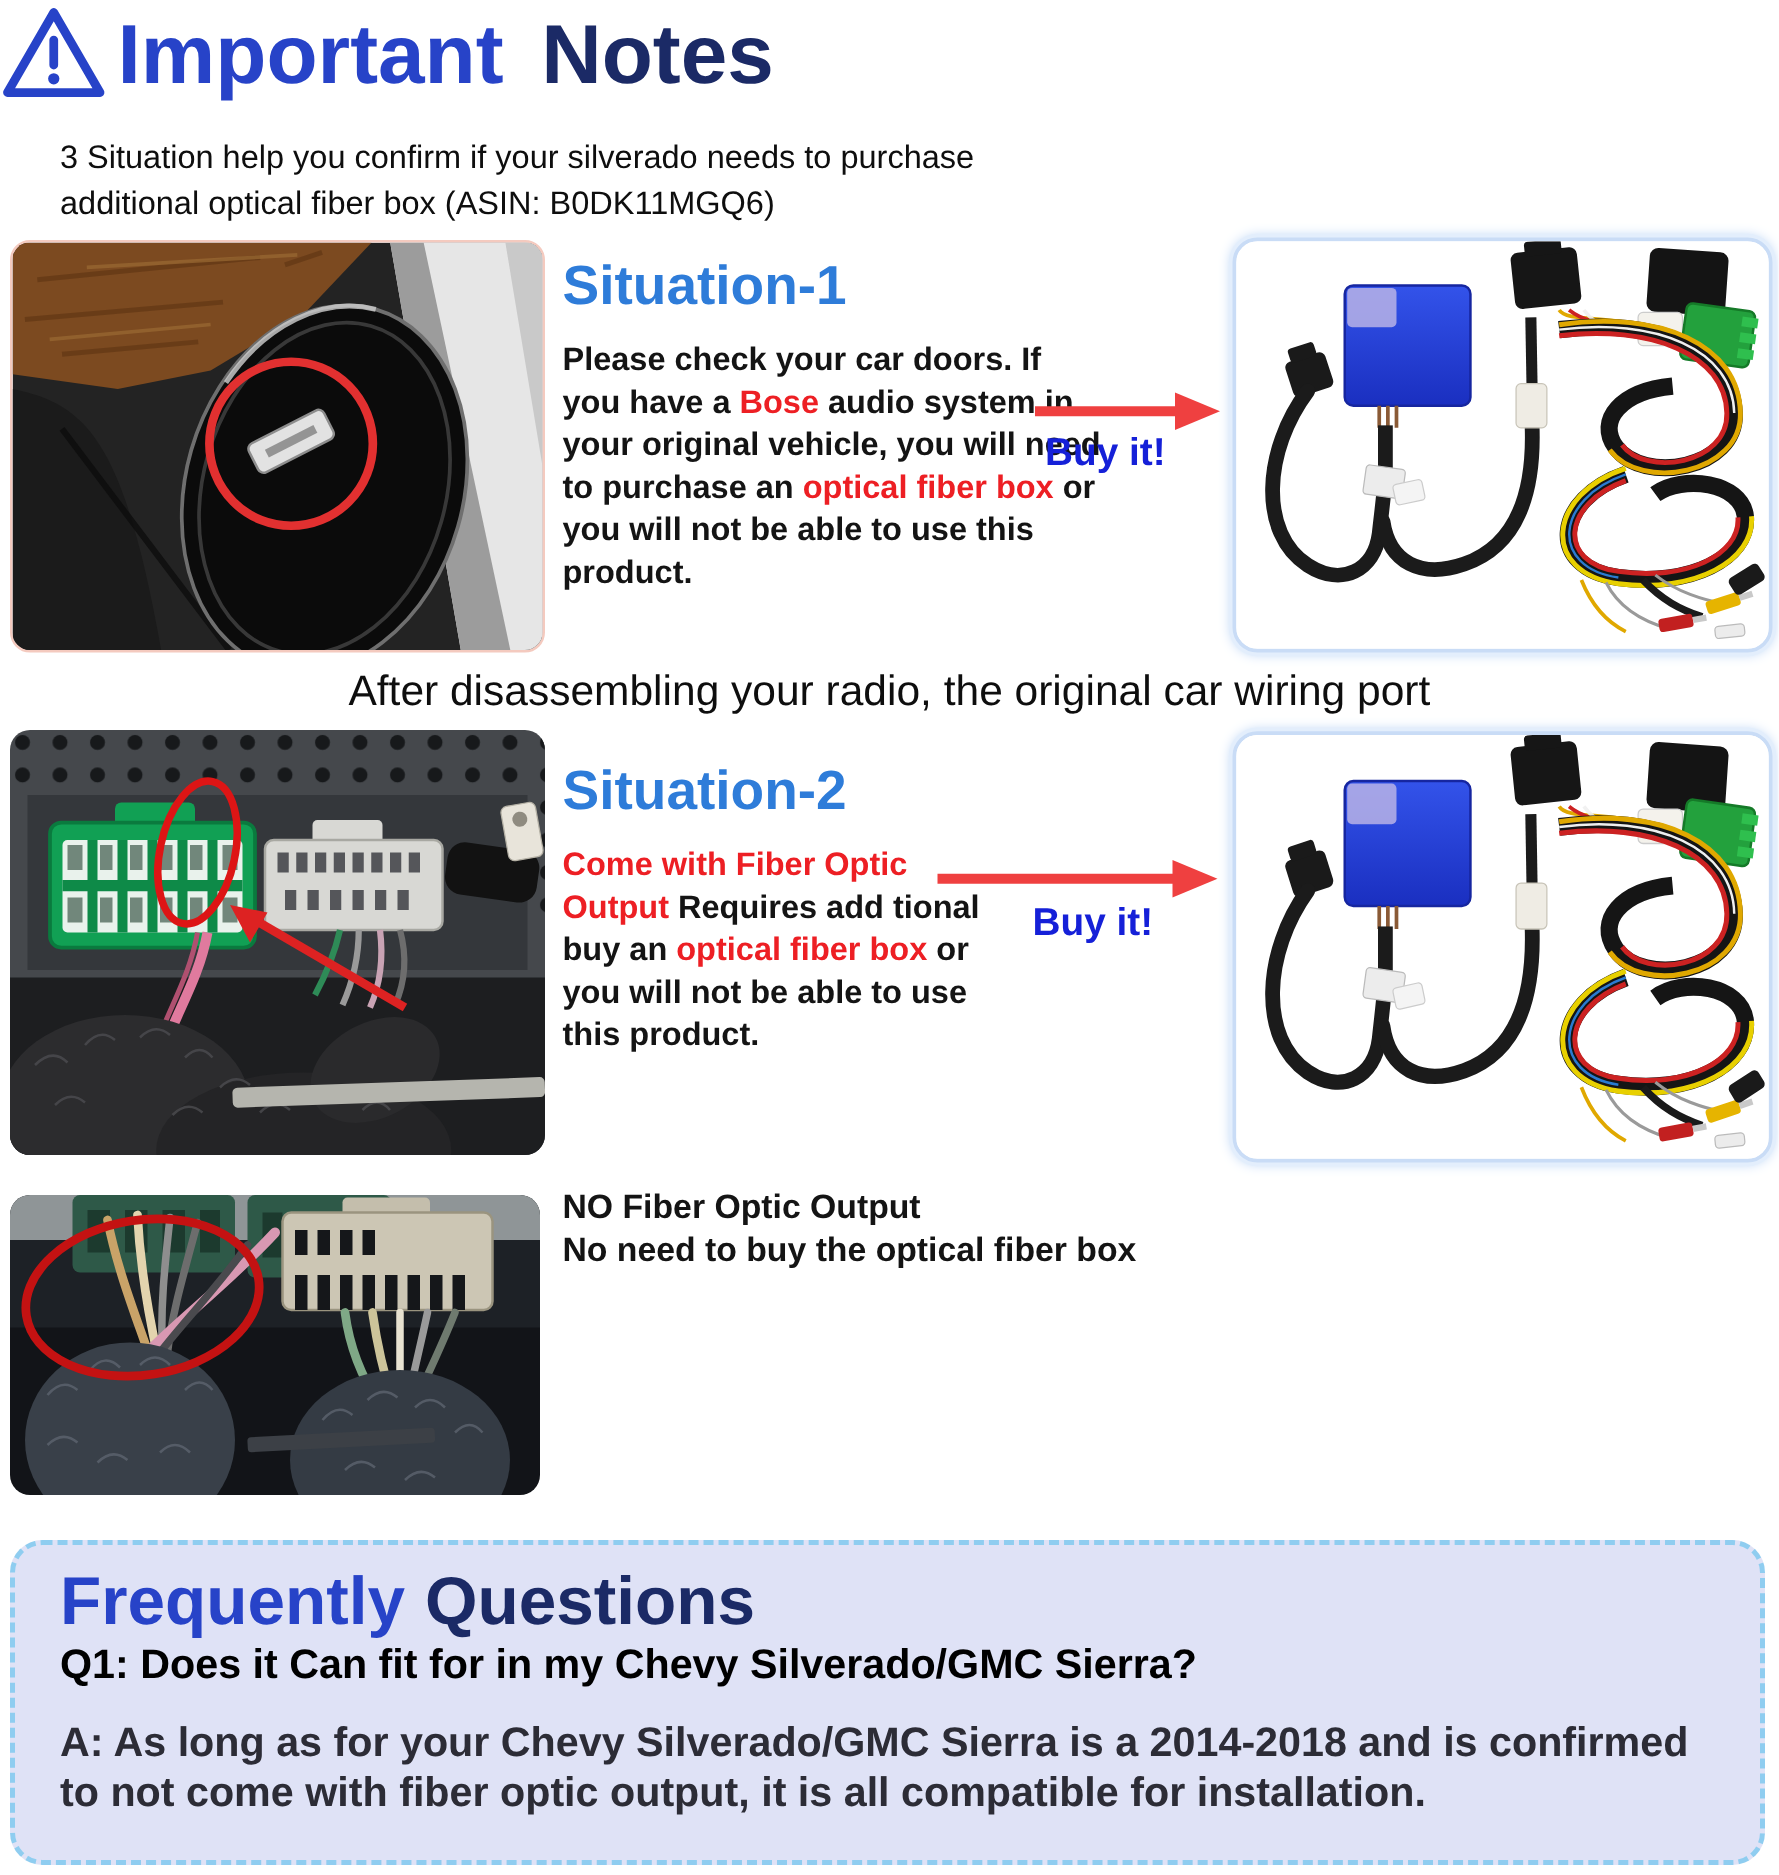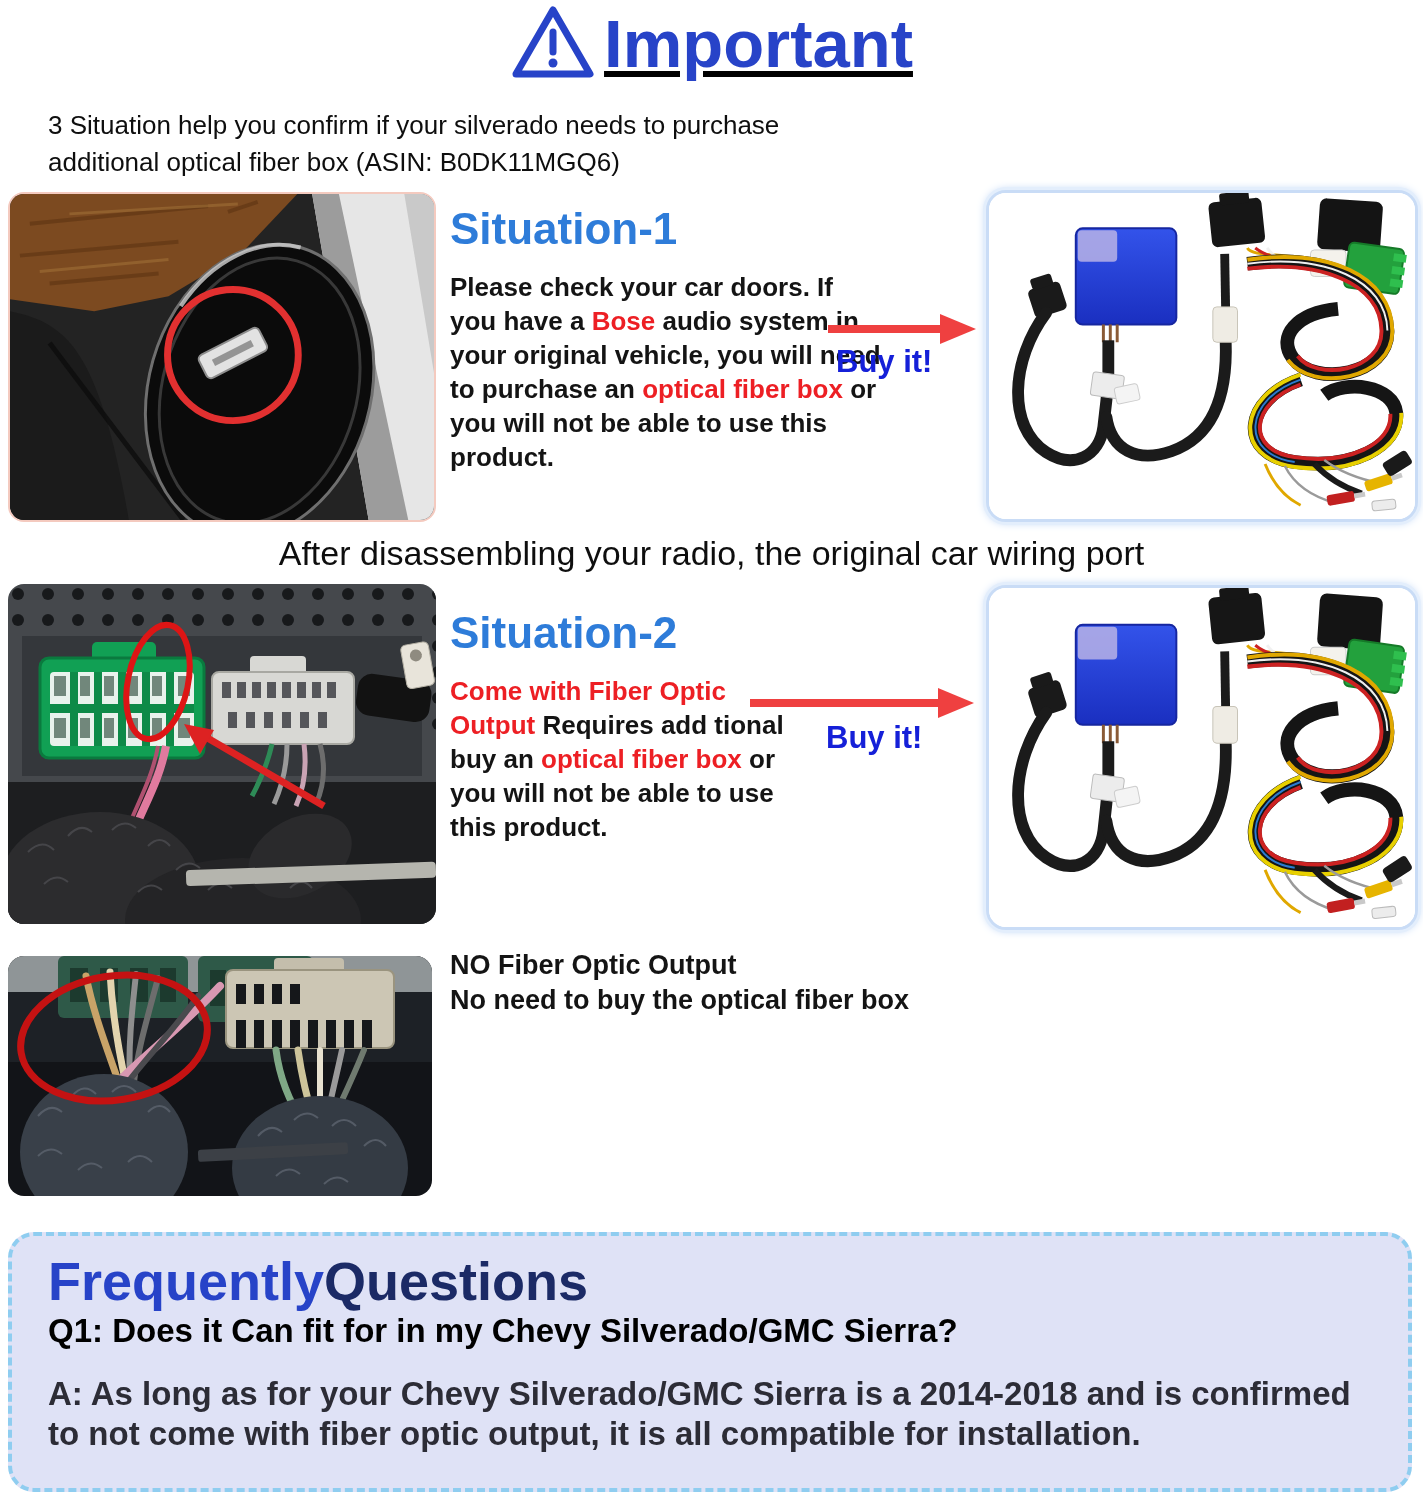--- a/index.html
+++ b/index.html
@@ -1,20 +1,20 @@
 <!DOCTYPE html>
 <html style="--royal-blue: #2743c8; --navy: #1b2a66; --situation-blue: #2e7cd9; --buy-blue: #1520d8; --highlight-red: #ed1f24; --arrow-red: #ef4040; --faq-bg: #dfe2f6; --faq-border: #8fcdf0;"><head>
 <meta charset="utf-8">
 <style>
   html,body{margin:0;padding:0;background:#fff;}
   #app{position:relative;width:1423px;height:1500px;background:#fff;overflow:hidden;
        font-family:"Liberation Sans",sans-serif;}
   
-  .hdr{position:absolute;top:4px;left:0;width:100%;display:flex;justify-content:center;
-       align-items:center;gap:8px;text-decoration:underline;}
+  .hdr{position:absolute;top:4px;left:0;width:100%;display:flex;
+       align-items:center;gap:8px;}
   .hdr h1{margin:0;font-size:67px;font-weight:bold;letter-spacing:0px;display:flex;gap:30px;}
   .t1{color:var(--royal-blue,#2743c8);}
   .t2{color:var(--navy,#1b2a66);}
   .subtitle{position:absolute;top:107px;left:0;width:100%;
             font-size:26px;line-height:37px;color:#0e0e0e;margin-left:48px;}
   
   .photo{position:absolute;border-radius:16px;overflow:hidden;}
   .photo svg{display:block;width:100%;height:100%;}
   #photo1{left:8px;top:192px;width:428px;height:330px;border:2px solid #f4cabf;box-sizing:border-box;}
   #photo2{left:8px;top:584px;width:428px;height:340px;}
@@ -37,38 +37,39 @@
   #arrow2{left:748px;top:684px;}
   .buy{position:absolute;font-size:31px;font-weight:bold;color:var(--buy-blue,#1520d8);}
   #buy1{left:836px;top:344px;}
   #buy2{left:826px;top:720px;}
   .between{position:absolute;top:534px;left:0;width:100%;text-align:center;
            font-size:34px;color:#0e0e0e;}
   
   .faq{position:absolute;left:8px;top:1232px;width:1404px;height:260px;box-sizing:border-box;
        background:var(--faq-bg,#dfe2f6);border:4px dashed var(--faq-border,#8fcdf0);
        border-radius:26px;padding:14px 36px 0 36px;}
-  .faq h2{margin:0;font-size:54px;font-weight:bold;display:flex;gap:0;}
+  .faq h2{margin:0;font-size:54px;font-weight:bold;display:flex;gap:16px;}
   .faq .q{font-size:33px;font-weight:bold;color:#000000;}
   .faq .a{margin-top:24px;font-size:33px;font-weight:bold;color:#2c2c36;
           line-height:40px;}
 </style>
 </head>
 <body>
 
 <div id="app">
 
   <div class="hdr">
     <svg width="86" height="78" viewBox="0 0 86 78">
       <path d="M43 6 L80 70 L6 70 Z" fill="none" stroke="#2743c8" stroke-width="7" stroke-linejoin="round"></path>
       <line x1="43" y1="28" x2="43" y2="48" stroke="#2743c8" stroke-width="7" stroke-linecap="round"></line>
       <circle cx="43" cy="59" r="4.5" fill="#2743c8"></circle>
     </svg>
     <h1>
         <span class="t1">Important</span>
+        <span class="t2">Notes</span>
       </h1>
   </div>
   <div class="subtitle">
     <span>3 Situation help you confirm if your silverado needs to purchase</span><br>
     <span>additional optical fiber box (ASIN: B0DK11MGQ6)</span>
   </div>
 
   <div class="photo" id="photo1">
     <svg viewBox="0 0 428 328" preserveAspectRatio="none">
       <rect width="428" height="328" fill="#232323"></rect>

